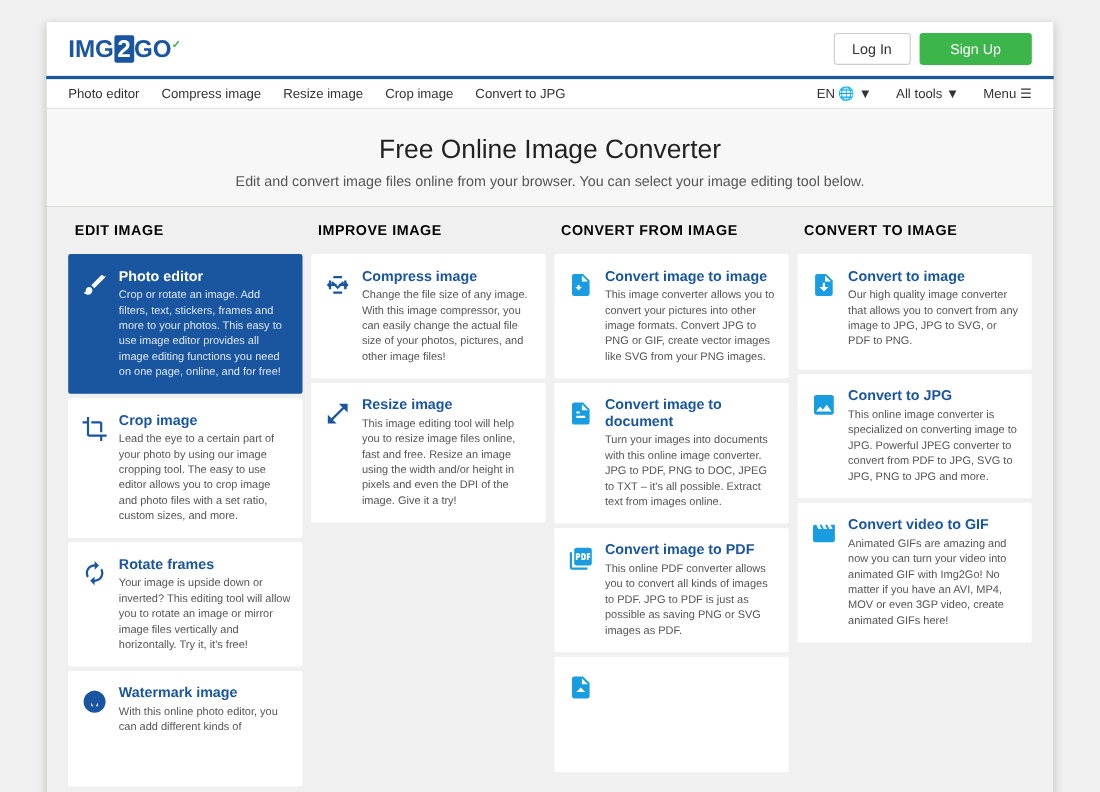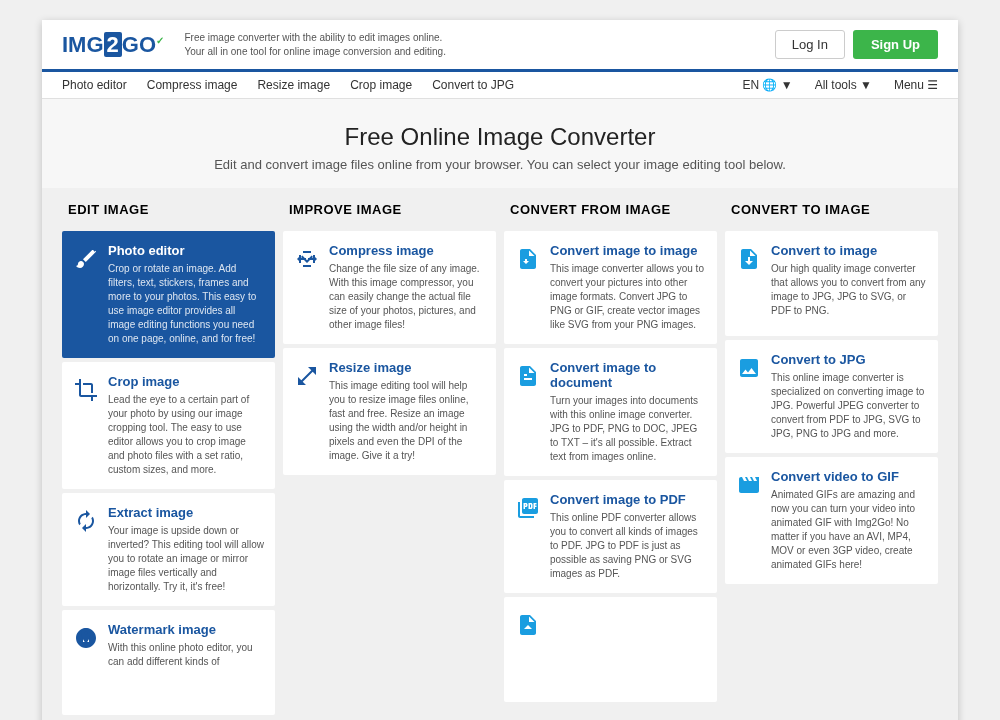--- a/index.html
+++ b/index.html
@@ -54,25 +54,25 @@
       padding: 6px 16px;
       border-radius: 3px;
       font-size: 13px;
       cursor: pointer;
       color: #333;
     }
     .btn-signup {
       background: #3cb54a;
       color: white;
       border: none;
-      padding: 7px 18px;
+      padding: 7px 28px;
       border-radius: 3px;
       font-size: 13px;
       cursor: pointer;
-      font-weight: bold;
+      font-weight: normal;
     }
 
     
     .nav {
       display: flex;
       align-items: center;
       padding: 6px 20px;
       background: white;
       border-bottom: 1px solid #e0e0e0;
       font-size: 12px;
@@ -195,24 +195,20 @@
 </head>
 <body>
 
 <div class="page-wrapper">
 
   <div class="header">
     <div class="logo">
       <div class="logo-text">
         IMG<span class="two">2</span>GO<span style="color:#3cb54a;font-size:10px;vertical-align:super;">✓</span>
       </div>
-    </div>
-    <div class="logo-tagline">
-      <div>Free image converter with the ability to edit images online.</div>
-      <div>Your all in one tool for online image conversion and editing.</div>
     </div>
     <div class="header-right">
       <button class="btn-login">Log In</button>
       <button class="btn-signup">Sign Up</button>
     </div>
   </div>
 
   <div class="nav">
     <div class="nav-links">
       <a class="nav-link">Photo editor</a>
@@ -270,21 +266,21 @@
           </div>
         </div>
 
         <div class="card">
           <div class="card-icon">
             <svg width="24" height="24" viewBox="0 0 24 24" fill="#1a56a0">
               <path d="M12 6v3l4-4-4-4v3c-4.42 0-8 3.58-8 8 0 1.57.46 3.03 1.24 4.26L6.7 14.8c-.45-.83-.7-1.79-.7-2.8 0-3.31 2.69-6 6-6zm6.76 1.74L17.3 9.2c.44.84.7 1.79.7 2.8 0 3.31-2.69 6-6 6v-3l-4 4 4 4v-3c4.42 0 8-3.58 8-8 0-1.57-.46-3.03-1.24-4.26z"></path>
             </svg>
           </div>
           <div class="card-body">
-            <div class="card-title">Extract image</div>
+            <div class="card-title">Rotate frames</div>
             <div class="card-desc">Your image is upside down or inverted? This editing tool will allow you to rotate an image or mirror image files vertically and horizontally. Try it, it's free!</div>
           </div>
         </div>
 
         <div class="card">
           <div class="card-icon">
             <svg width="24" height="24" viewBox="0 0 24 24" fill="#1a56a0">
               <path d="M12 2C6.48 2 2 6.48 2 12s4.48 10 10 10 10-4.48 10-10S17.52 2 12 2zm-1 14H9V8h2v8zm4 0h-2V8h2v8z"></path>
               <path d="M12 2c-2.76 0-5 2.24-5 5 0 3.75 5 11 5 11s5-7.25 5-11c0-2.76-2.24-5-5-5zm0 6.5c-.83 0-1.5-.67-1.5-1.5S11.17 5.5 12 5.5 13.5 6.17 13.5 7 12.83 8.5 12 8.5z"></path>
             </svg>

